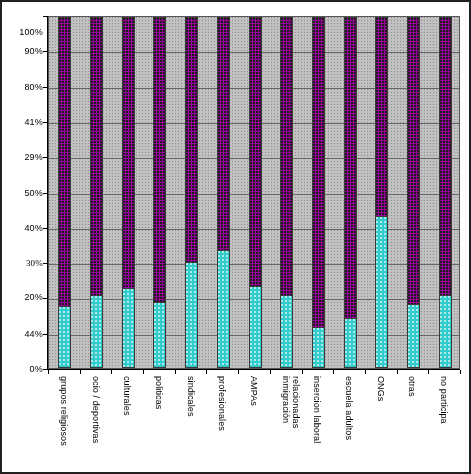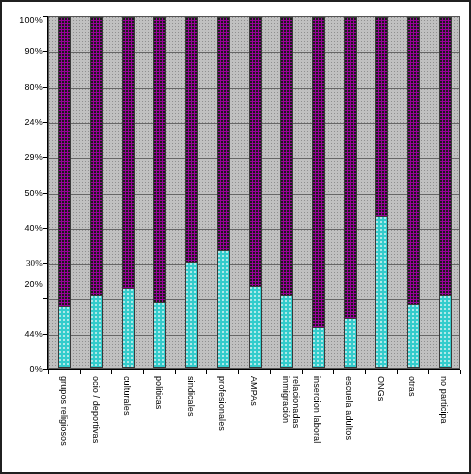--- a/index.html
+++ b/index.html
@@ -184,37 +184,37 @@
     background-image: radial-gradient(circle at 1px 1px, #1b1b1b 0.6px, transparent 0.7px);
     background-size: 3px 3px;
   }
 </style>
 </head>
 <body>
 
 <div id="chart-root">
 
   <div id="y-labels">
-      <div class="y-tick-label" style="top: 4px;">100%</div>
+      <div class="y-tick-label" style="top: 16px;">100%</div>
       <div class="y-tick-mark" style="top: 0px;"></div>
       <div class="y-tick-label" style="top: 35px;">90%</div>
       <div class="y-tick-mark" style="top: 35px;"></div>
       <div class="y-tick-label" style="top: 71px;">80%</div>
       <div class="y-tick-mark" style="top: 71px;"></div>
-      <div class="y-tick-label" style="top: 106px;">24%</div>
+      <div class="y-tick-label" style="top: 106px;">41%</div>
       <div class="y-tick-mark" style="top: 106px;"></div>
       <div class="y-tick-label" style="top: 141px;">29%</div>
       <div class="y-tick-mark" style="top: 141px;"></div>
       <div class="y-tick-label" style="top: 177px;">50%</div>
       <div class="y-tick-mark" style="top: 177px;"></div>
       <div class="y-tick-label" style="top: 212px;">40%</div>
       <div class="y-tick-mark" style="top: 212px;"></div>
       <div class="y-tick-label" style="top: 247px; font-family: Liberation Serif, serif;">30%</div>
       <div class="y-tick-mark" style="top: 247px;"></div>
-      <div class="y-tick-label" style="top: 268px;">20%</div>
+      <div class="y-tick-label" style="top: 281px;">20%</div>
       <div class="y-tick-mark" style="top: 282px;"></div>
       <div class="y-tick-label" style="top: 318px;">44%</div>
       <div class="y-tick-mark" style="top: 318px;"></div>
       <div class="y-tick-label" style="top: 353px;">0%</div>
       <div class="y-tick-mark" style="top: 353px;"></div>
     </div>
 
   <div id="y-axis-line"></div>
 
   <div id="plot-wrap">

